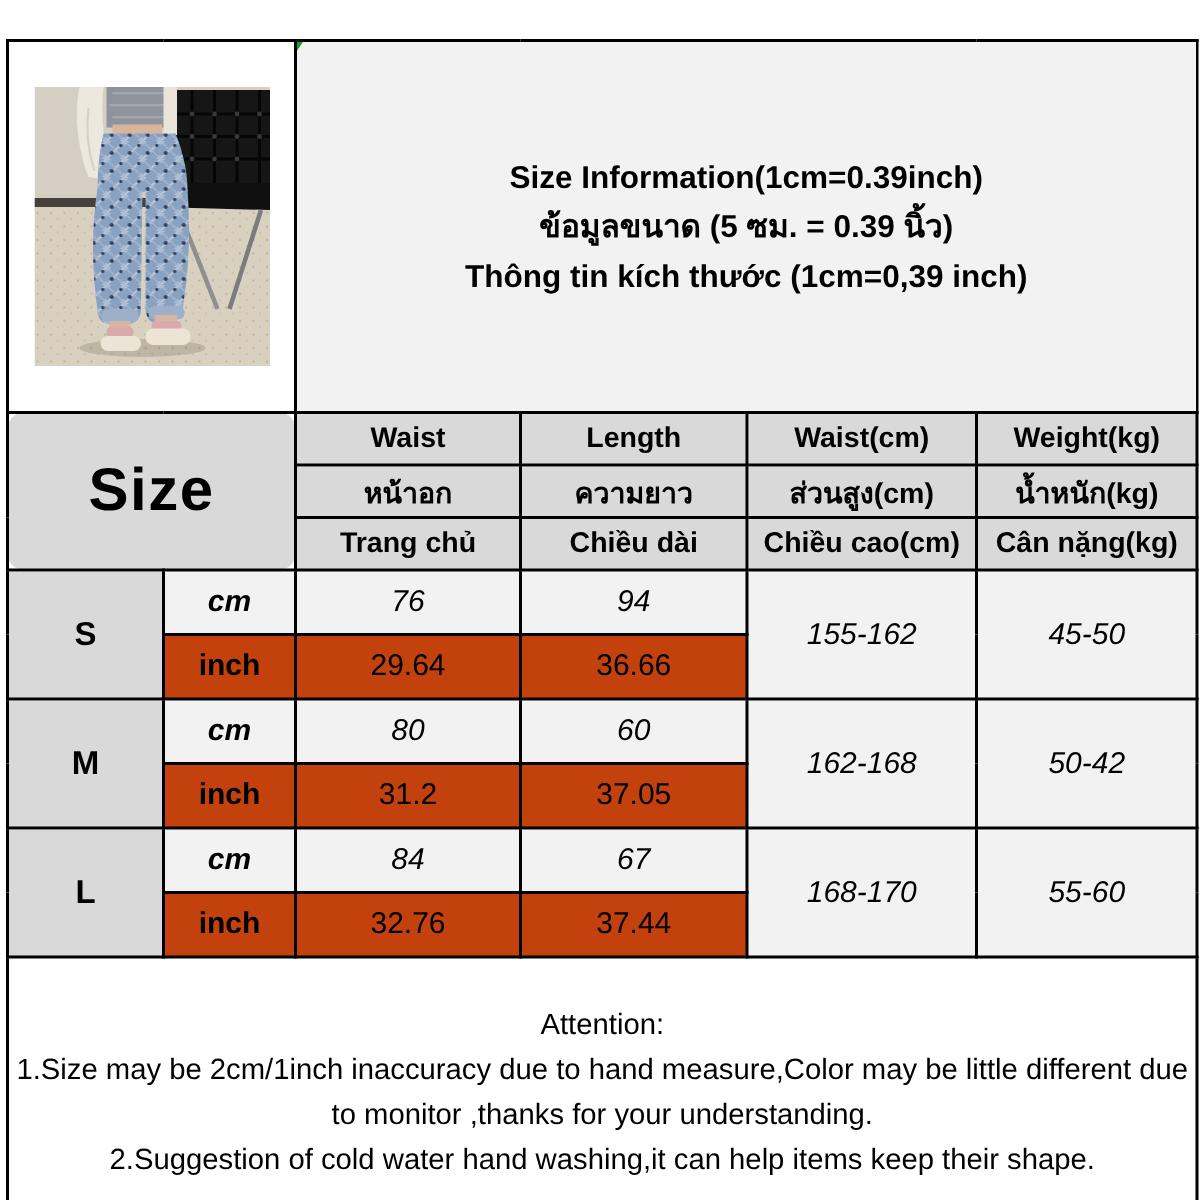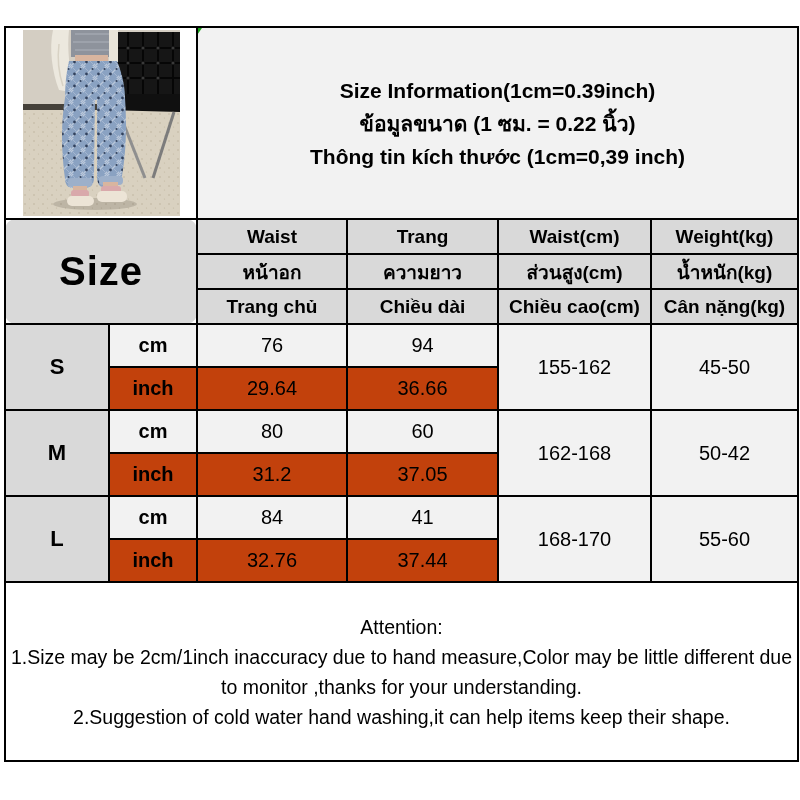--- a/index.html
+++ b/index.html
@@ -10,35 +10,35 @@
     -webkit-font-smoothing:antialiased;
   }
   .sheet{position:relative;margin:26px 0 0 4px;width:793px;}
   table.size-table{
     border-collapse:collapse;table-layout:fixed;width:793px;
   }
   table.size-table td{
     border:2px solid #000;text-align:center;vertical-align:middle;
     overflow:hidden;padding:0;
   }
-  tr.r-photo{height:192px;}
+  tr.r-photo{height:248px;}
   tr.r-head{height:35px;}
   tr.r-data{height:43px;}
   tr.r-att{height:179px;}
 
   td.photo-cell{background:#ffffff;vertical-align:middle;}
   td.title-cell{background:#f2f2f2;position:relative;}
   .title-line{font-weight:bold;font-size:21px;line-height:33px;}
   .corner-marker{
     position:absolute;top:-6px;left:-2px;width:10px;height:13px;
     background:#17a317;
     clip-path:polygon(0 0,100% 0,12% 100%);
   }
   td.bg-head{background:#d9d9d9;}
-  td.bg-light{background:#f2f2f2;}
+  td.bg-light{background:#f2f2f2;font-style:italic;}
   td.bg-white{background:#c2410c;}
   .size-big{font-weight:bold;font-size:40px;letter-spacing:1px;border-radius:11px;}
   .hdr{font-weight:bold;font-size:19px;margin-left:40px;}
   .size-letter{font-weight:bold;font-size:22px;}
   .unit{font-weight:bold;font-size:20px;}
   .val{font-size:20px;}
   td.att-cell{
     background:#ffffff;text-align:left;vertical-align:top;
     padding:5px 6px 0 6px;font-size:19.5px;line-height:30px;
   }
@@ -124,29 +124,29 @@
             <rect x="74" y="161" width="30" height="11" rx="5" fill="#ece4d6"></rect>
             <rect x="50" y="156" width="14" height="6" fill="#d8b59f"></rect>
             <rect x="48" y="160" width="18" height="7" rx="3" fill="#d9a9ab"></rect>
             <rect x="44" y="166" width="27" height="10" rx="5" fill="#ece4d6"></rect>
           </g>
         </svg>
       </td>
       <td class="title-cell" colspan="4">
         <span class="corner-marker"></span>
         <div class="title-line">Size Information(1cm=0.39inch)</div>
-        <div class="title-line">ข้อมูลขนาด (1 ซม. = 0.22 นิ้ว)</div>
+        <div class="title-line">ข้อมูลขนาด (5 ซม. = 0.39 นิ้ว)</div>
         <div class="title-line">Thông tin kích thước (1cm=0,39 inch)</div>
       </td>
     </tr>
 
     <tr class="r-head">
       <td class="bg-head size-big" colspan="2" rowspan="3">Size</td>
       <td class="bg-head hdr">Waist</td>
-      <td class="bg-head hdr">Trang</td>
+      <td class="bg-head hdr">Length</td>
       <td class="bg-head hdr">Waist(cm)</td>
       <td class="bg-head hdr">Weight(kg)</td>
     </tr>
     <tr class="r-head">
       <td class="bg-head hdr">หน้าอก</td>
       <td class="bg-head hdr">ความยาว</td>
       <td class="bg-head hdr">ส่วนสูง(cm)</td>
       <td class="bg-head hdr">น้ำหนัก(kg)</td>
     </tr>
     <tr class="r-head">
@@ -181,21 +181,21 @@
     <tr class="r-data">
       <td class="bg-white unit">inch</td>
       <td class="bg-white val">31.2</td>
       <td class="bg-white val">37.05</td>
     </tr>
 
     <tr class="r-data">
       <td class="bg-head size-letter" rowspan="2">L</td>
       <td class="bg-light unit">cm</td>
       <td class="bg-light val">84</td>
-      <td class="bg-light val">41</td>
+      <td class="bg-light val">67</td>
       <td class="bg-light val" rowspan="2">168-170</td>
       <td class="bg-light val" rowspan="2">55-60</td>
     </tr>
     <tr class="r-data">
       <td class="bg-white unit">inch</td>
       <td class="bg-white val">32.76</td>
       <td class="bg-white val">37.44</td>
     </tr>
 
     <tr class="r-att">

